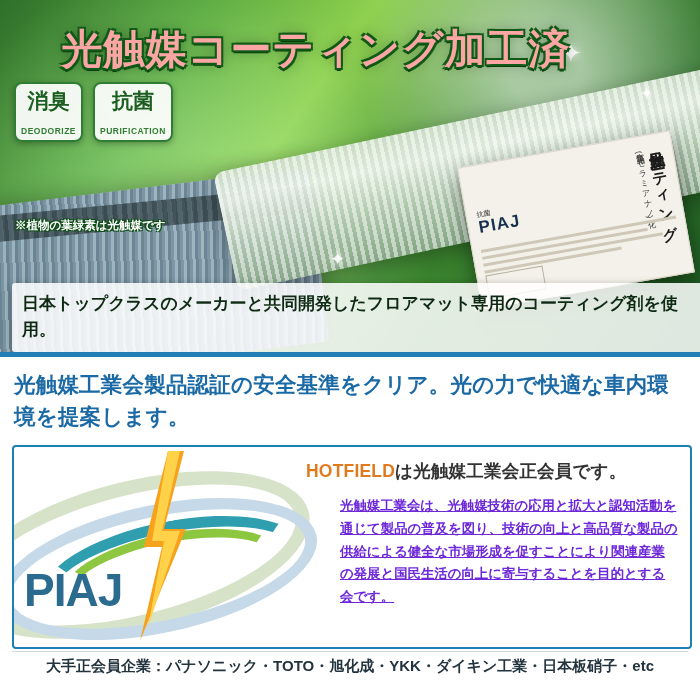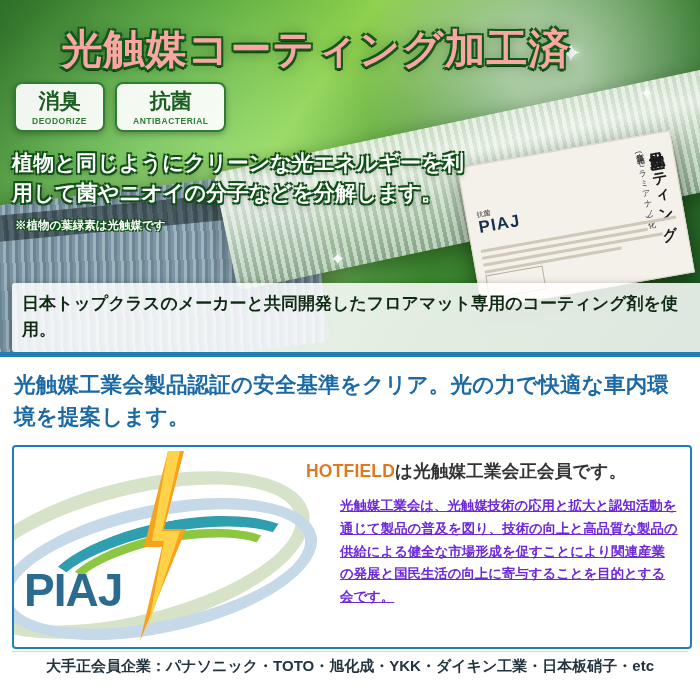--- a/index.html
+++ b/index.html
@@ -63,23 +63,23 @@
   .headline{position:absolute;left:0;top:22px;width:632px;text-align:center;
     font-size:41px;font-weight:bold;color:#fca5a5;letter-spacing:1px;
     text-shadow:
       -2px -2px 0 #0f5a16, 2px -2px 0 #0f5a16, -2px 2px 0 #0f5a16, 2px 2px 0 #0f5a16,
       0 3px 0 #0b3d10, 0 0 14px rgba(0,0,0,.45);
   }
 
   
   .badges{position:absolute;left:14px;top:82px;display:flex;gap:10px;}
   .badge{background:rgba(255,255,255,.92);border:2px solid #2e7d32;border-radius:8px;
-    padding:5px 16px 4px;text-align:center;box-shadow:0 2px 6px rgba(0,0,0,.3);}
+    padding:5px 5px 4px;text-align:center;box-shadow:0 2px 6px rgba(0,0,0,.3);}
   .badge .jp{font-size:21px;font-weight:bold;color:#1b5e20;line-height:1.1;}
-  .badge .en{font-size:8.5px;font-weight:bold;color:#2e7d32;letter-spacing:.5px;margin-top:4px;}
+  .badge .en{font-size:8.5px;font-weight:bold;color:#2e7d32;letter-spacing:.5px;margin-top:14px;}
 
   
   .lead{position:absolute;left:12px;top:148px;width:470px;color:#ffffff;
     font-size:21px;font-weight:bold;line-height:1.42;letter-spacing:.2px;
     text-shadow:-1.6px -1.6px 0 #0d4f14,1.6px -1.6px 0 #0d4f14,-1.6px 1.6px 0 #0d4f14,
       1.6px 1.6px 0 #0d4f14, 0 2px 6px rgba(0,0,0,.5);}
   .note{position:absolute;left:15px;top:218px;color:#ffffff;font-size:11.5px;font-weight:bold;
     text-shadow:-1.2px -1.2px 0 #0d4f14,1.2px -1.2px 0 #0d4f14,-1.2px 1.2px 0 #0d4f14,1.2px 1.2px 0 #0d4f14;}
 
   
@@ -151,25 +151,24 @@
 
     <div class="headline">光触媒コーティング加工済</div>
 
     <div class="badges">
       <div class="badge">
         <div class="jp">消臭</div>
         <div class="en">DEODORIZE</div>
       </div>
       <div class="badge">
         <div class="jp">抗菌</div>
-        <div class="en">ANTIBACTERIAL</div>
-      </div>
-    </div>
-
-    <div class="lead">植物と同じようにクリーンな光エネルギーを利用して菌やニオイの分子などを分解します。</div>
+        <div class="en">PURIFICATION</div>
+      </div>
+    </div>
+
     <div class="note">※植物の葉緑素は光触媒です</div>
 
     <div class="infobox">
       <p>日本トップクラスのメーカーと共同開発したフロアマット専用のコーティング剤を使用。</p>
     </div>
   </div>
 
   <div class="divider"></div>
 
   <div class="bottom">

